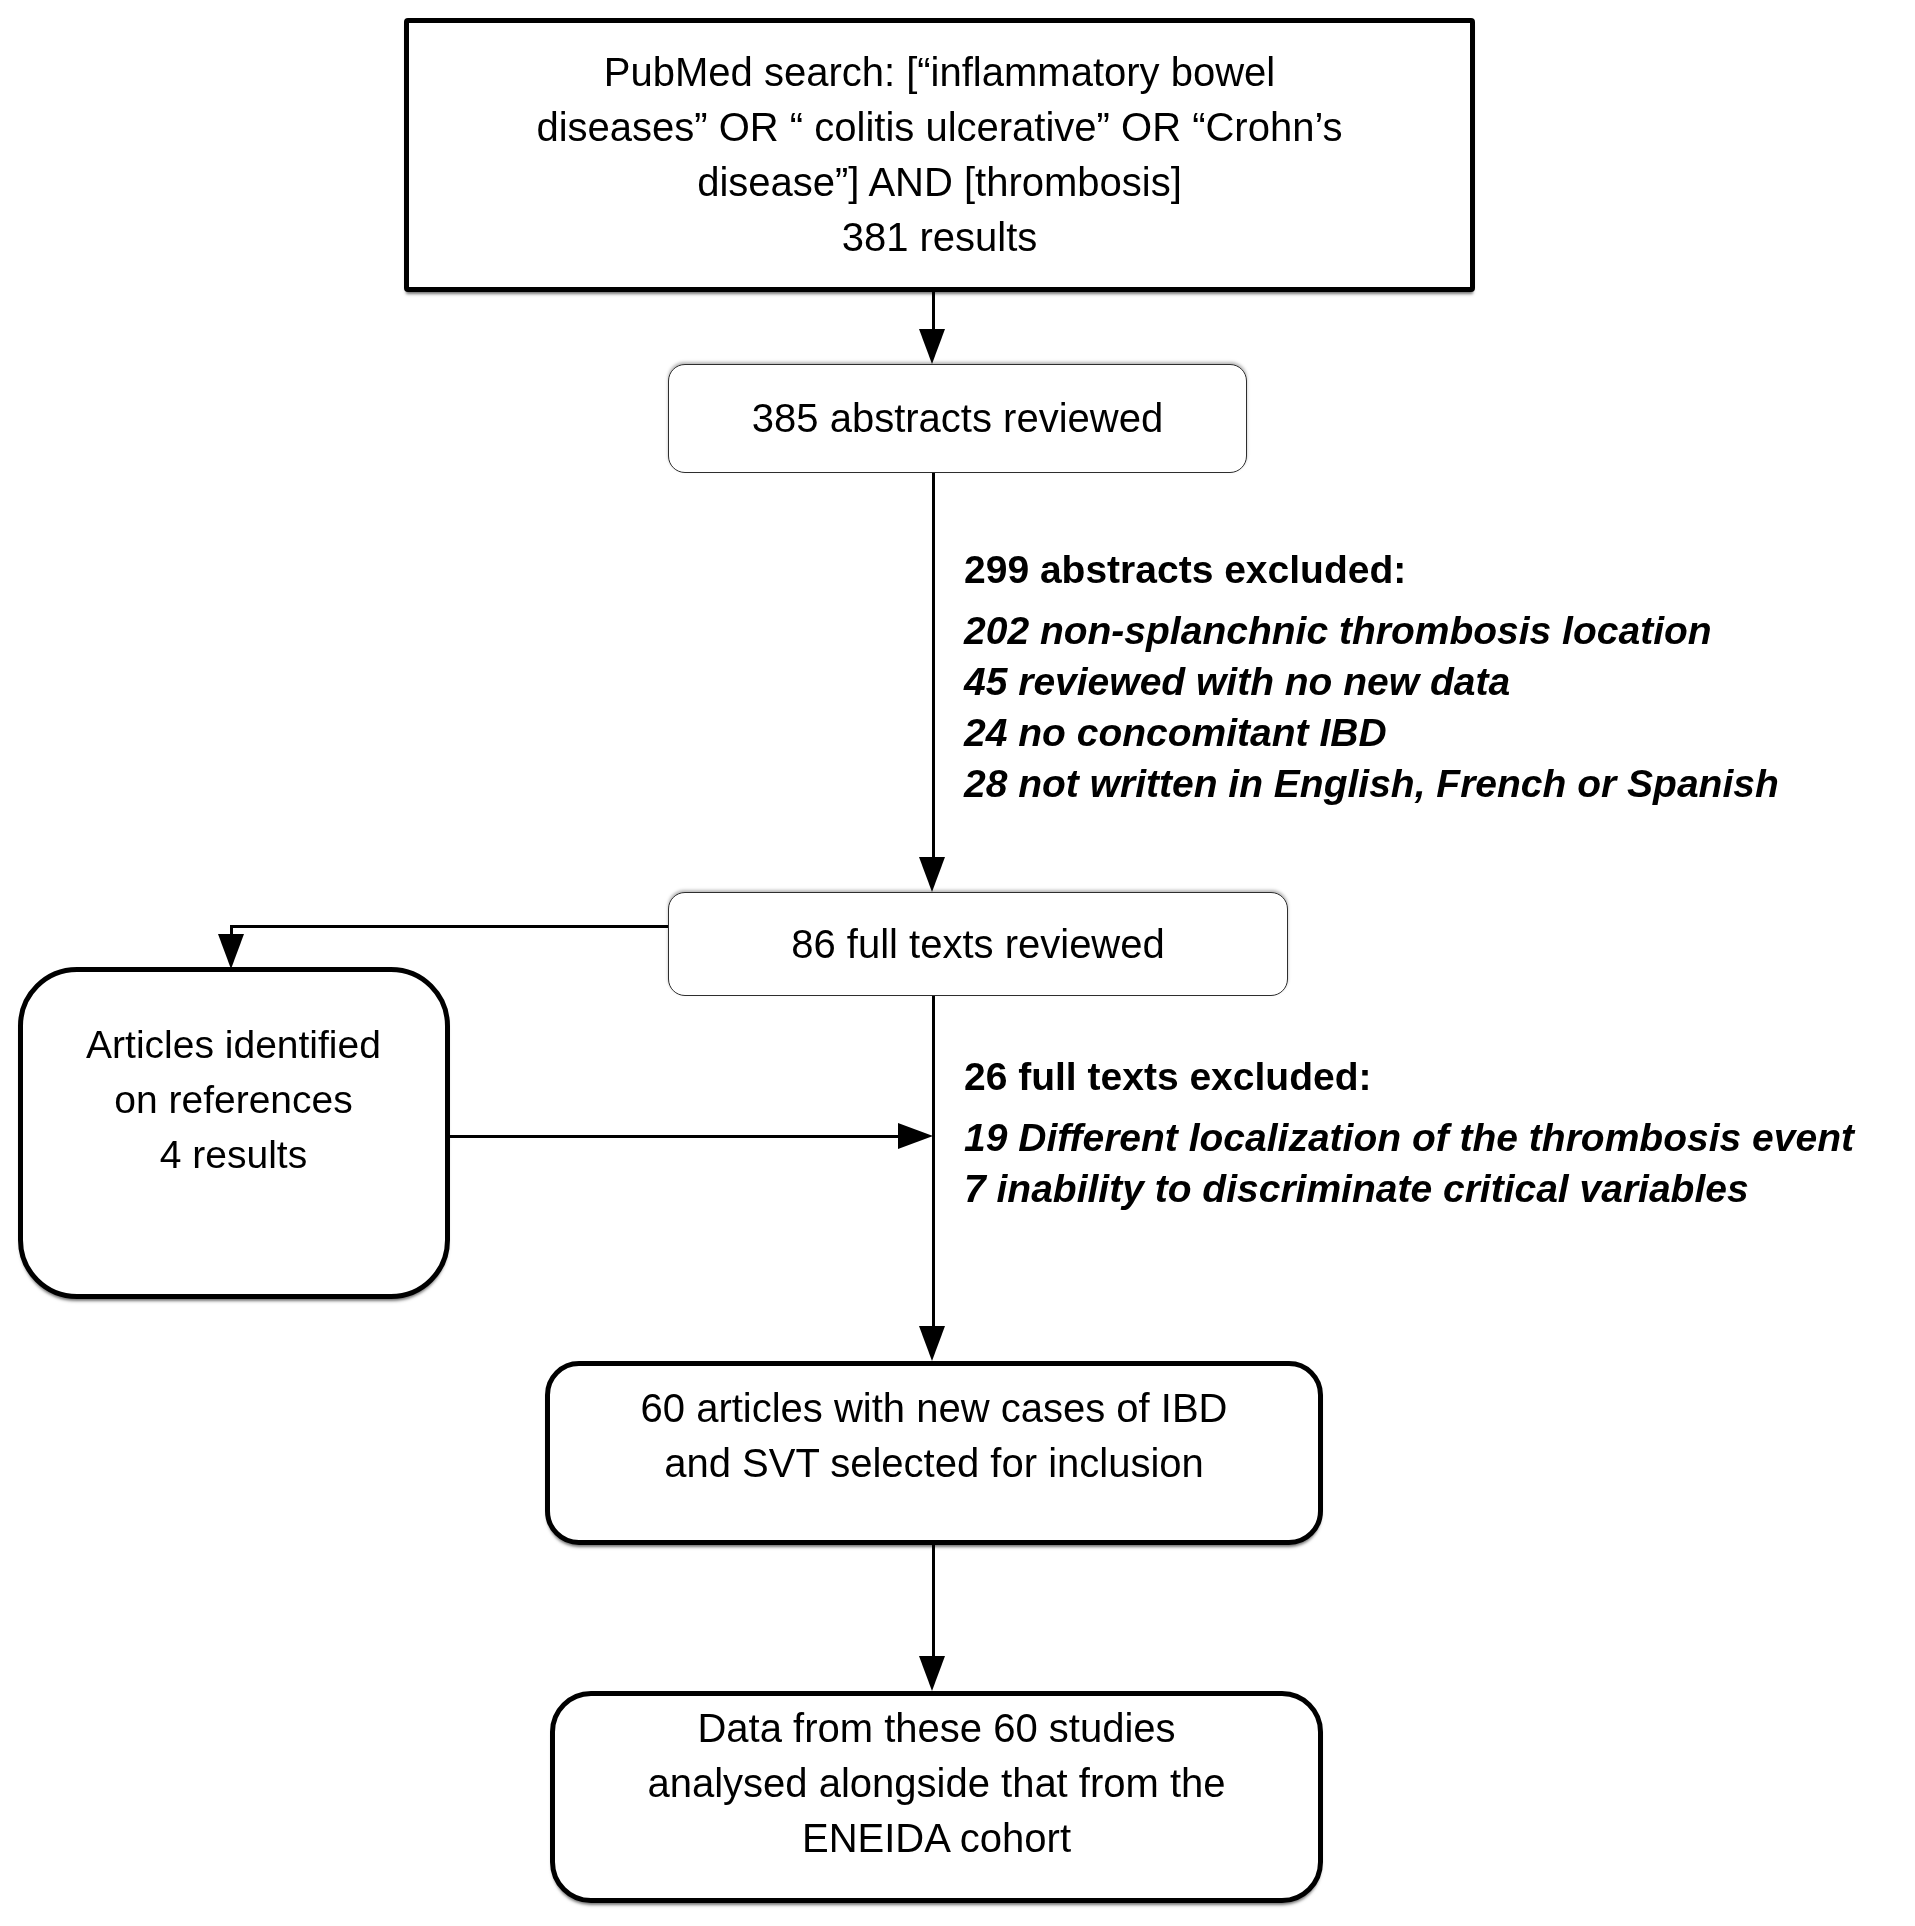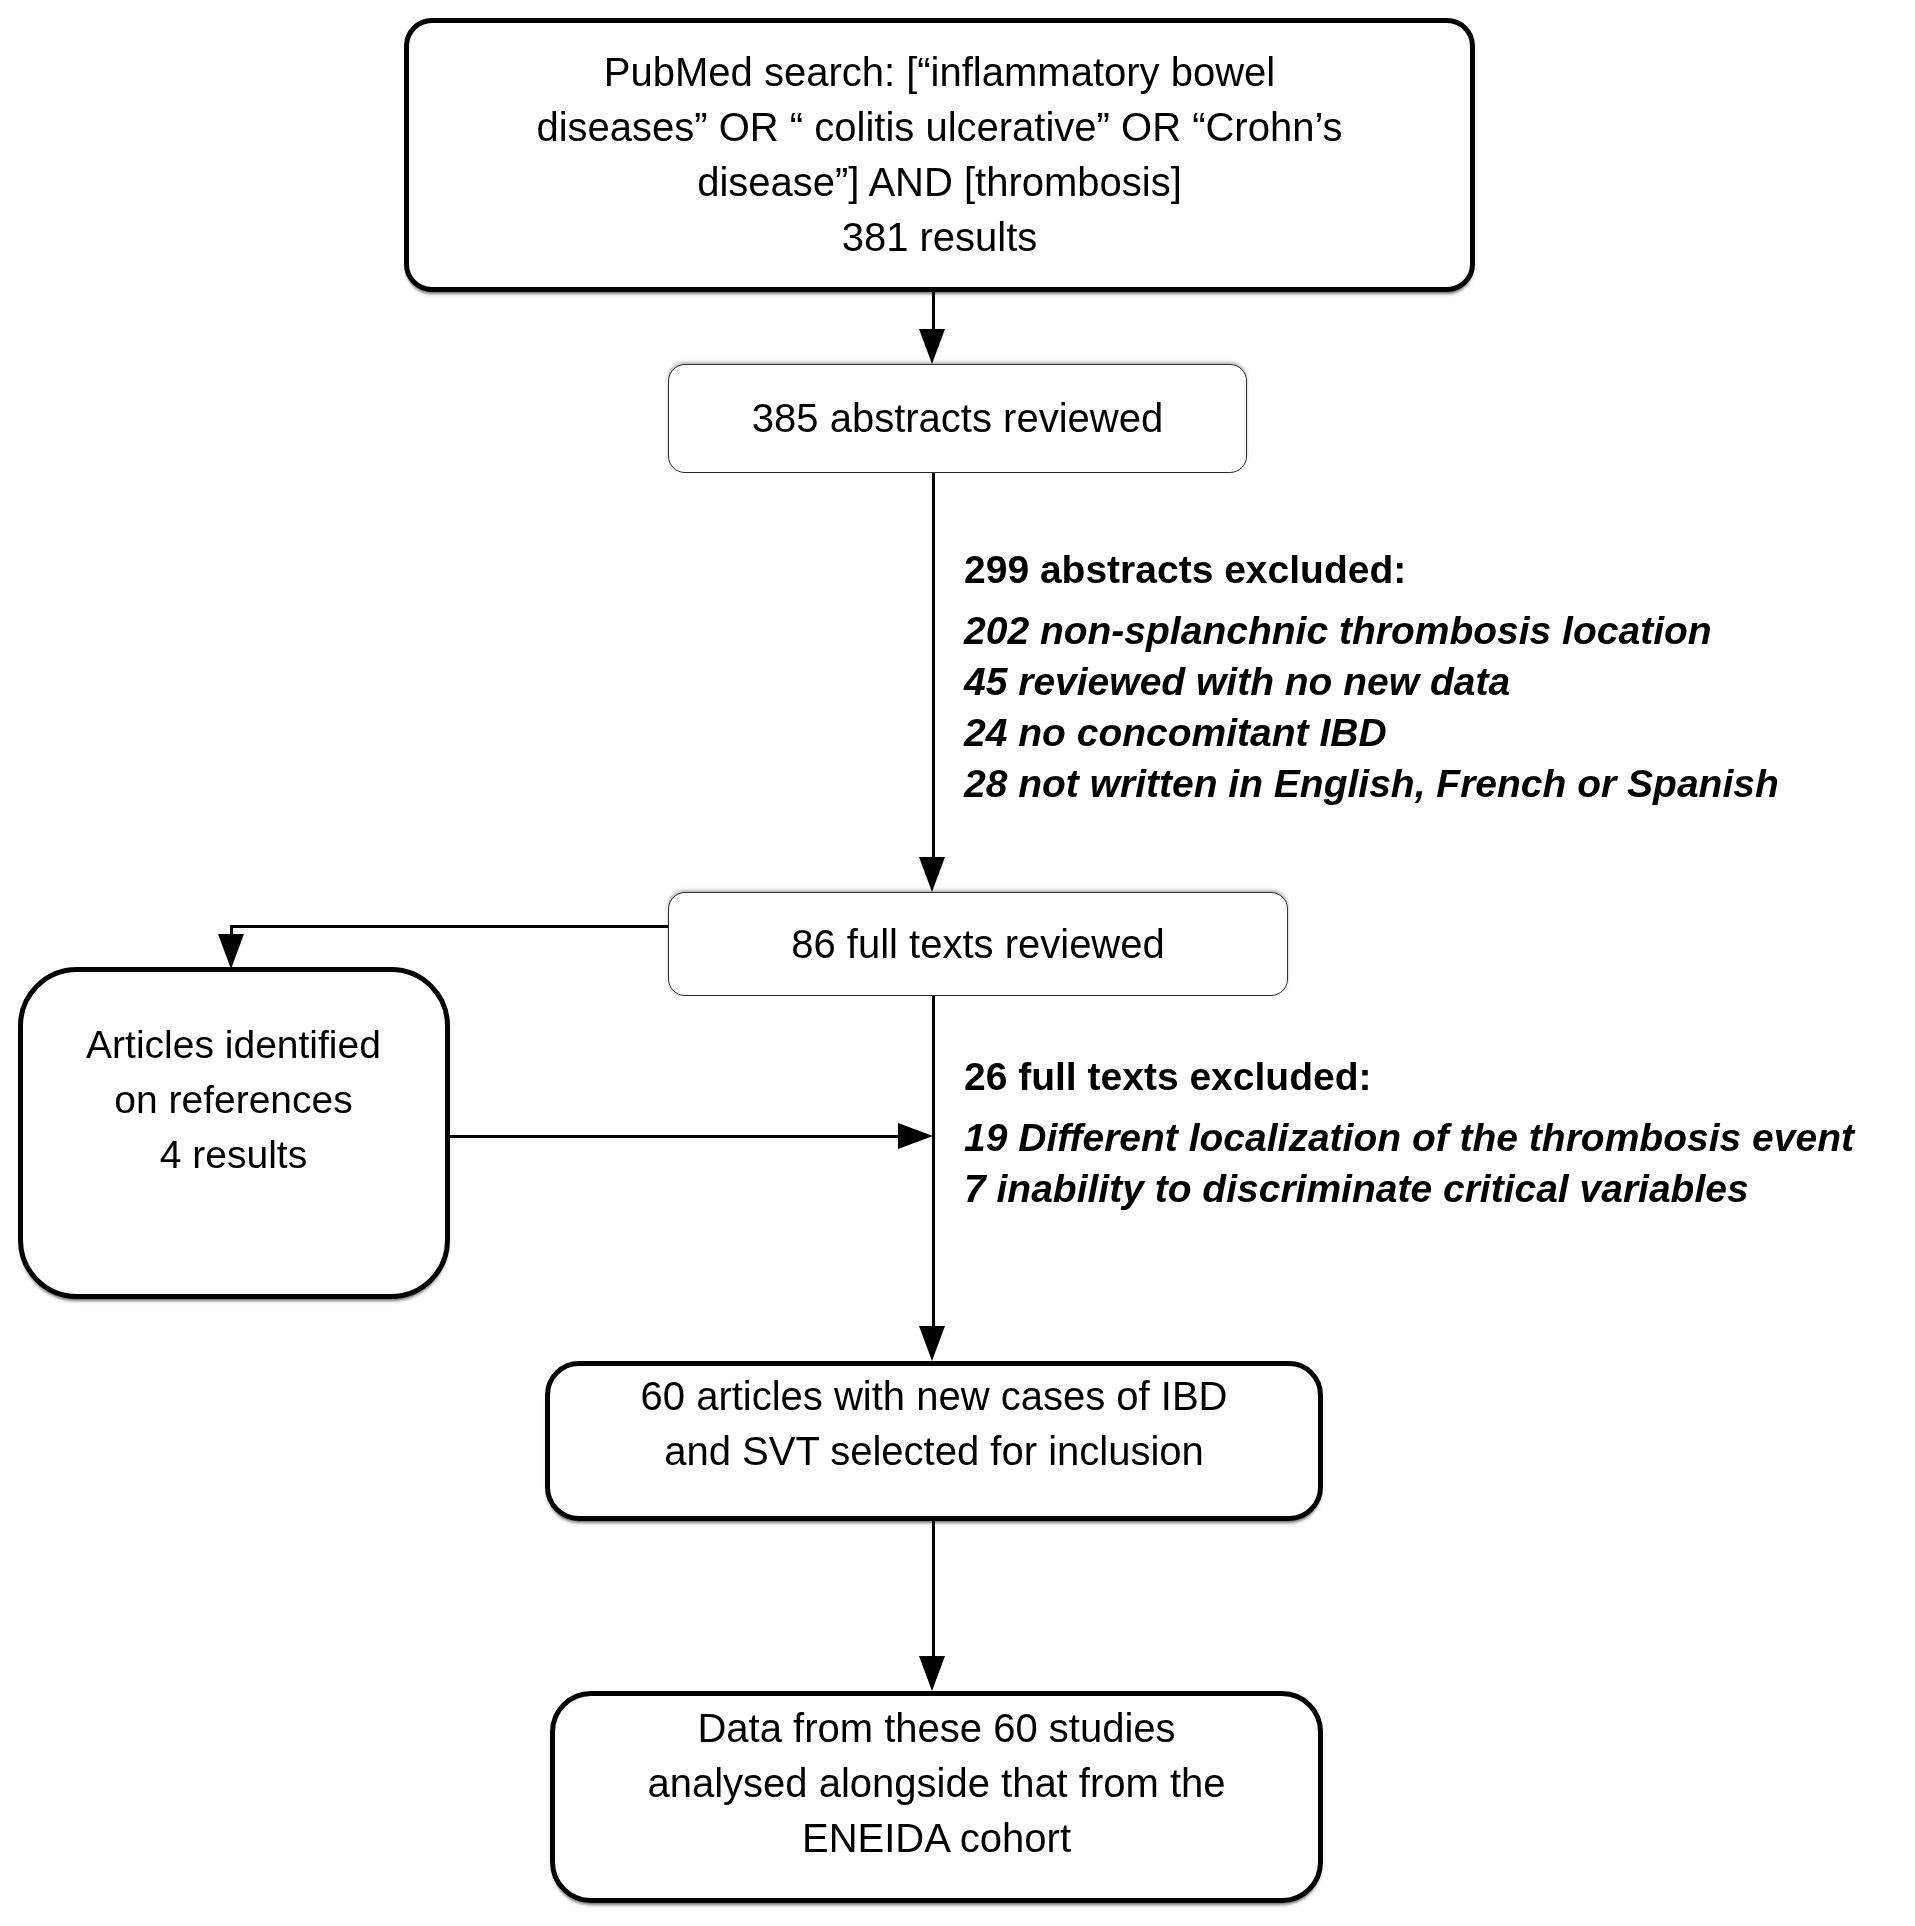--- a/index.html
+++ b/index.html
@@ -55,21 +55,21 @@
   }
   .note { position: absolute; font-size: 39px; text-align: left; z-index: 2; font-weight: bold; }
   .note-title { line-height: 50px; white-space: nowrap; margin-bottom: 10px; }
   .note-item { font-style: italic; line-height: 51px; white-space: nowrap; }
 </style>
 </head>
 <body>
 
 <div id="canvas">
 
-  <div class="box box--thick" style="left:404px; top:17.5px; width:1071px; height:274px; border-radius:28px; padding:0 25px;">
+  <div class="box box--thick" style="left:404px; top:17.5px; width:1071px; height:274px; border-radius:4px; padding:0 25px;">
     <span class="box-line">PubMed search: [“inflammatory bowel</span>
     <span class="box-line">diseases” OR “ colitis ulcerative” OR “Crohn’s</span>
     <span class="box-line">disease”] AND [thrombosis]</span>
     <span class="box-line">381 results</span>
   </div>
 
   <div class="vline" style="left:932px; top:289px; height:45px;"></div>
   <div class="head-down" style="left:919px; top:329px;"></div>
 
   <div class="box box--thin" style="left:668px; top:364px; width:579px; height:109px;">
@@ -106,21 +106,21 @@
 
   <div class="note" style="left:964px; top:1052px;">
     <div class="note-title">26 full texts excluded:</div>
     <div class="note-item">19 Different localization of the thrombosis event</div>
     <div class="note-item">7 inability to discriminate critical variables</div>
   </div>
 
   <div class="vline" style="left:932px; top:996px; height:334px;"></div>
   <div class="head-down" style="left:919px; top:1326px;"></div>
 
-  <div class="box box--thick" style="left:545px; top:1361px; width:778px; height:160px; border-radius:34px; padding-bottom:34px;">
+  <div class="box box--thick" style="left:545px; top:1361px; width:778px; height:184px; border-radius:34px; padding-bottom:34px;">
     <span class="box-line">60 articles with new cases of IBD</span>
     <span class="box-line">and SVT selected for inclusion</span>
   </div>
 
   <div class="vline" style="left:932px; top:1521px; height:138px;"></div>
   <div class="head-down" style="left:919px; top:1656px;"></div>
 
   <div class="box box--thick" style="left:550px; top:1691px; width:773px; height:212px; border-radius:41px; padding-bottom:27px;">
     <span class="box-line">Data from these 60 studies</span>
     <span class="box-line">analysed alongside that from the</span>

